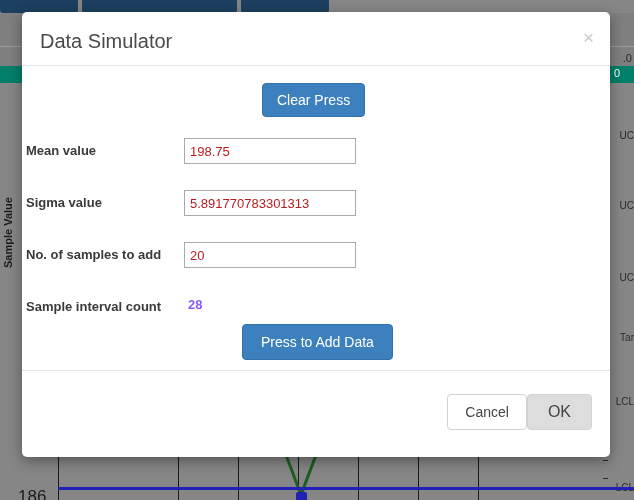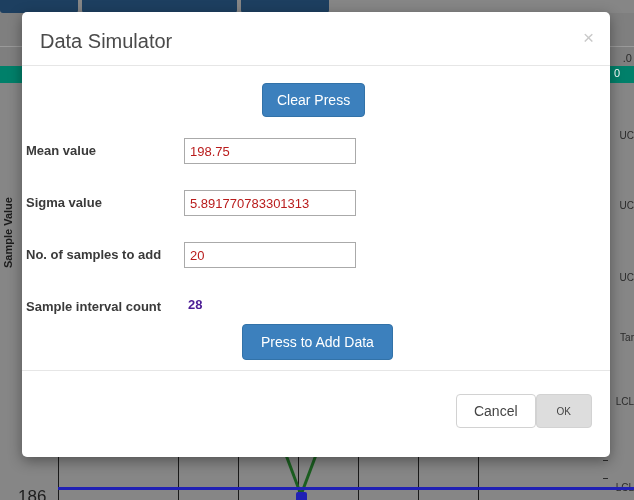--- a/index.html
+++ b/index.html
@@ -242,21 +242,21 @@
     background: #ffffff;
     font-family: "Liberation Sans", sans-serif;
     outline: none;
   }
   .form-static {
     position: absolute;
     left: 166px;
     top: 3px;
     font-size: 13px;
     font-weight: bold;
-    color: #4c1d95;
+    color: #8b5cf6;
   }
 
   .add-btn-wrap {
     position: absolute;
     left: 220px;
     top: 258px;
   }
   .btn-add {
     padding: 9px 18px;
     font-size: 14px;
@@ -282,21 +282,21 @@
     font-size: 14px;
     color: #444444;
     padding: 8px 17px;
     cursor: pointer;
     font-family: "Liberation Sans", sans-serif;
   }
   .btn-ok {
     background: #dddddd;
     border: 1px solid #d2d2d2;
     border-radius: 4px;
-    font-size: 10px;
+    font-size: 16px;
     color: #444444;
     padding: 8px 20px;
     cursor: pointer;
     font-family: "Liberation Sans", sans-serif;
   }
 </style>
 </head>
 <body>
 
 <div id="backdrop">

